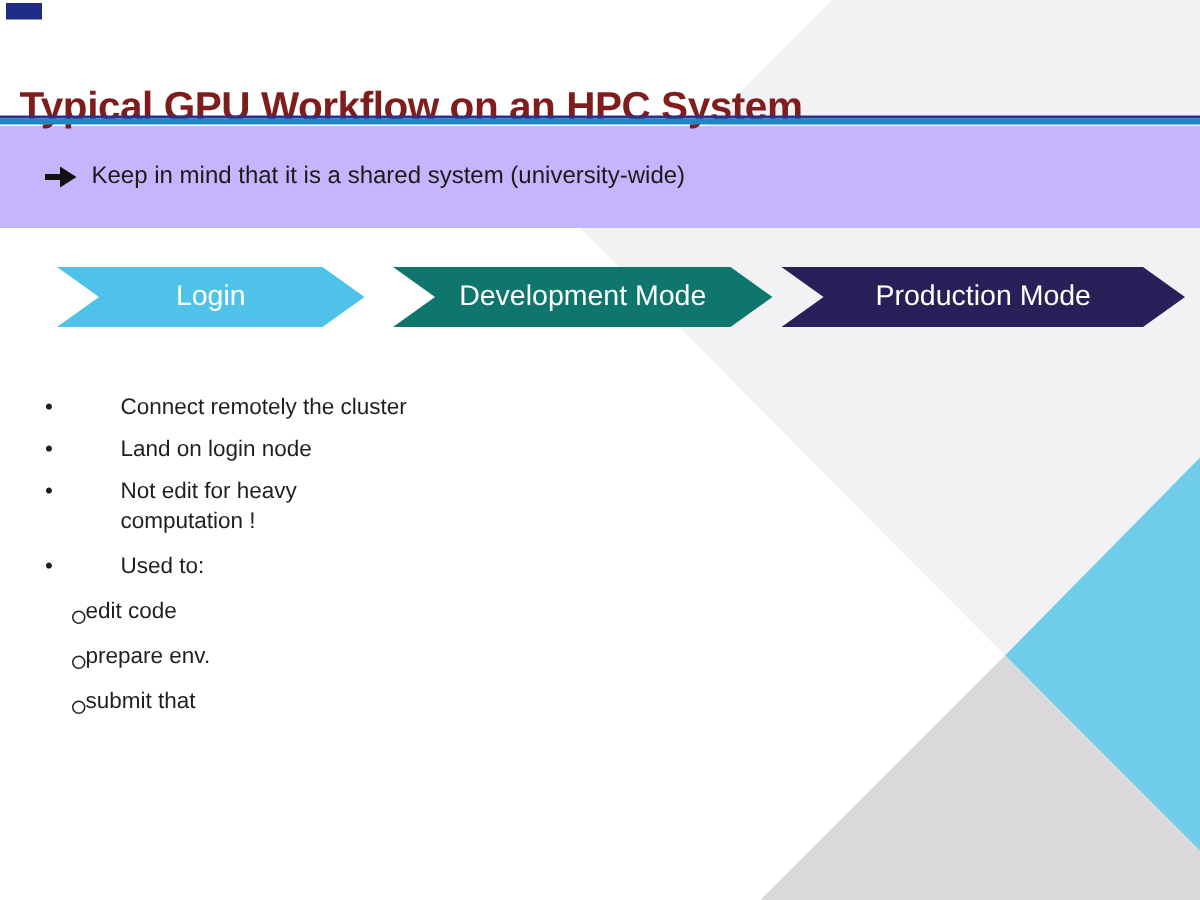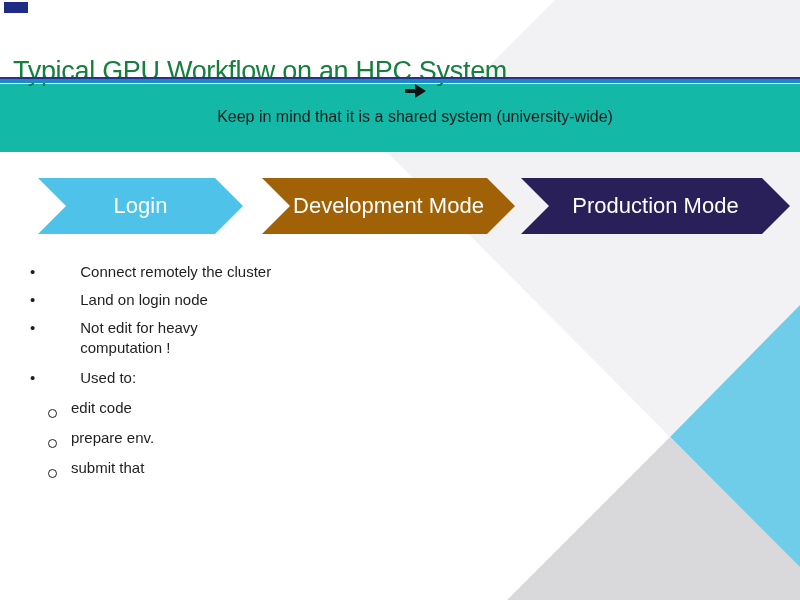--- a/index.html
+++ b/index.html
@@ -5,46 +5,46 @@
   html,body{margin:0;padding:0;background:#888;}
   .slide{
     position:relative;width:800px;height:600px;background:#ffffff;
     overflow:hidden;font-family:"Liberation Sans",sans-serif;
     margin:0 auto;
   }
   .facet-layer{position:absolute;left:0;top:0;width:800px;height:600px;z-index:0;}
   .corner-chip{position:absolute;left:4px;top:2px;width:24px;height:11px;z-index:2;}
   .title{
     position:absolute;left:13px;top:38px;z-index:2;
-    font-size:27px;font-weight:normal;color:#15803d;letter-spacing:-0.3px;white-space:nowrap;
+    font-size:27px;font-weight:bold;color:#7f1d1d;letter-spacing:-0.3px;white-space:nowrap;
   }
   .rule-navy{position:absolute;left:0;top:77px;width:800px;height:2px;z-index:2;}
   .rule-blue{position:absolute;left:0;top:79px;width:800px;height:4px;z-index:2;}
   .note-band{
     position:absolute;left:0;top:84px;width:800px;height:68px;z-index:1;
     display:flex;align-items:center;padding-left:30px;box-sizing:border-box;gap:10px;
   }
   .note-text{font-size:16px;color:#1a1a1a;}
   .chevron-row{position:absolute;left:0;top:178px;width:800px;height:56px;z-index:2;}
   .chevron{
-    position:absolute;top:0;height:56px;display:flex;align-items:center;justify-content:center;
-    color:#ffffff;font-size:22px;
+    position:absolute;top:0;height:40px;display:flex;align-items:center;justify-content:center;
+    color:#ffffff;font-size:19px;
     clip-path:polygon(0 0, calc(100% - 28px) 0, 100% 50%, calc(100% - 28px) 100%, 0 100%, 28px 50%);
   }
   .chevron-login{left:38px;width:205px;}
   .chevron-dev{left:262px;width:253px;}
   .chevron-prod{left:521px;width:269px;}
   .bullet-list{position:absolute;left:30px;top:262px;width:250px;z-index:2;color:#1f1f1f;font-size:15px;z-index:2;}
   .b-item{display:flex;gap:12px;line-height:20px;margin-bottom:8px;}
   .b-item .dot{flex:0 0 auto;}
   .b-item.sp{margin-bottom:10px;}
   .b-text{display:block;margin-left:33px;}
   .b-text.narrow{max-width:152px;}
   .sub-list{margin-left:18px;margin-top:10px;}
-  .s-item{display:flex;gap:14px;line-height:20px;margin-bottom:10px;align-items:flex-end;}
+  .s-item{display:flex;line-height:20px;margin-bottom:10px;align-items:center;}
   .ring{
     flex:0 0 auto;width:7px;height:7px;border:1.2px solid #222;border-radius:50%;
     margin-top:6px;background:transparent;
   }
   .arrow-icon{flex:0 0 auto;display:block;}
 </style>
 </head>
 <body>
 
 <div class="slide">
@@ -56,33 +56,33 @@
     <polygon points="670,437 800,567 800,600 507,600" fill="#D9D9DB"></polygon>
   </svg>
 
   <div class="corner-chip" style="background-color: rgb(31, 44, 134);"></div>
 
   <h1 class="title">Typical GPU Workflow on an HPC System</h1>
 
   <div class="rule-navy" style="background-color: rgb(42, 48, 144);"></div>
   <div class="rule-blue" style="background-color: rgb(30, 136, 197);"></div>
 
-  <div class="note-band" style="background-color: #14b8a6; flex-direction: column;">
+  <div class="note-band" style="background-color: #c4b5fd;">
     <svg class="arrow-icon" width="21" height="14" viewBox="0 0 21 14">
       <rect x="0" y="5" width="12" height="4" fill="#111"></rect>
       <polygon points="10,0 21,7 10,14" fill="#111"></polygon>
     </svg>
     <span class="note-text">Keep in mind that it is a shared system (university-wide)</span>
   </div>
 
   <div class="chevron-row">
     <div class="chevron chevron-login" style="background-color: rgb(79, 194, 233);">
       <span>Login</span>
     </div>
-    <div class="chevron chevron-dev" style="background-color: #a16207;">
+    <div class="chevron chevron-dev" style="background-color: #0f766e;">
       <span>Development Mode</span>
     </div>
     <div class="chevron chevron-prod" style="background-color: rgb(42, 32, 89);">
       <span>Production Mode</span>
     </div>
   </div>
 
   <div class="bullet-list">
     <div class="b-item">
       <span class="dot">•</span>

